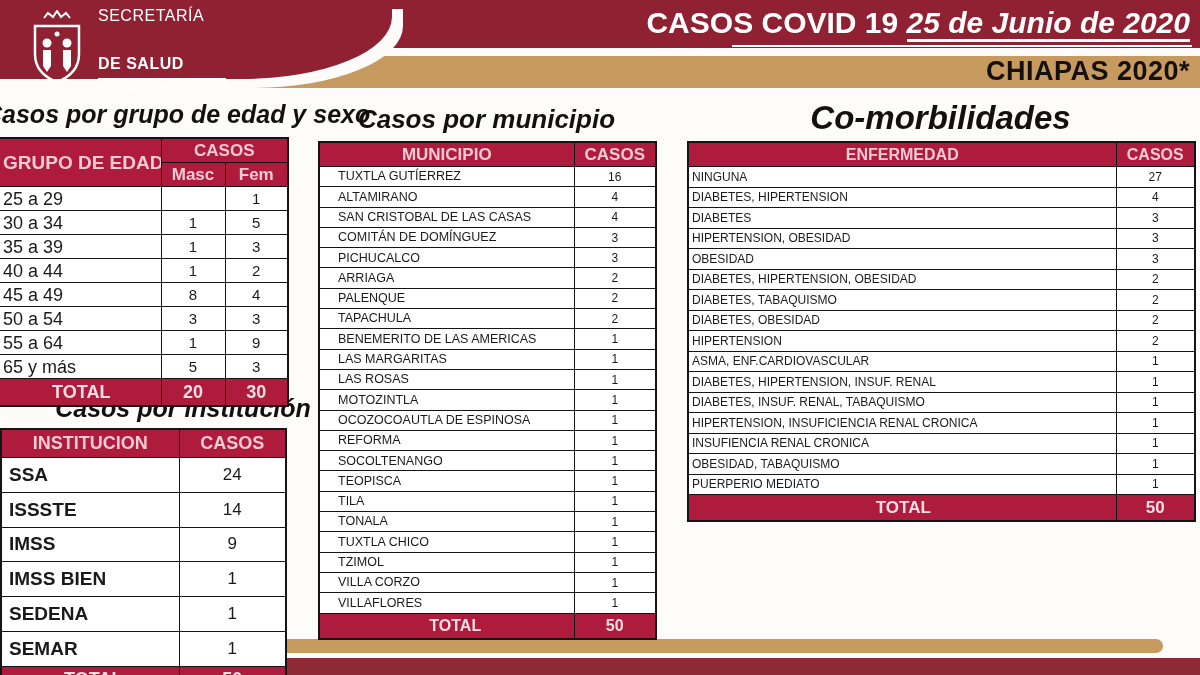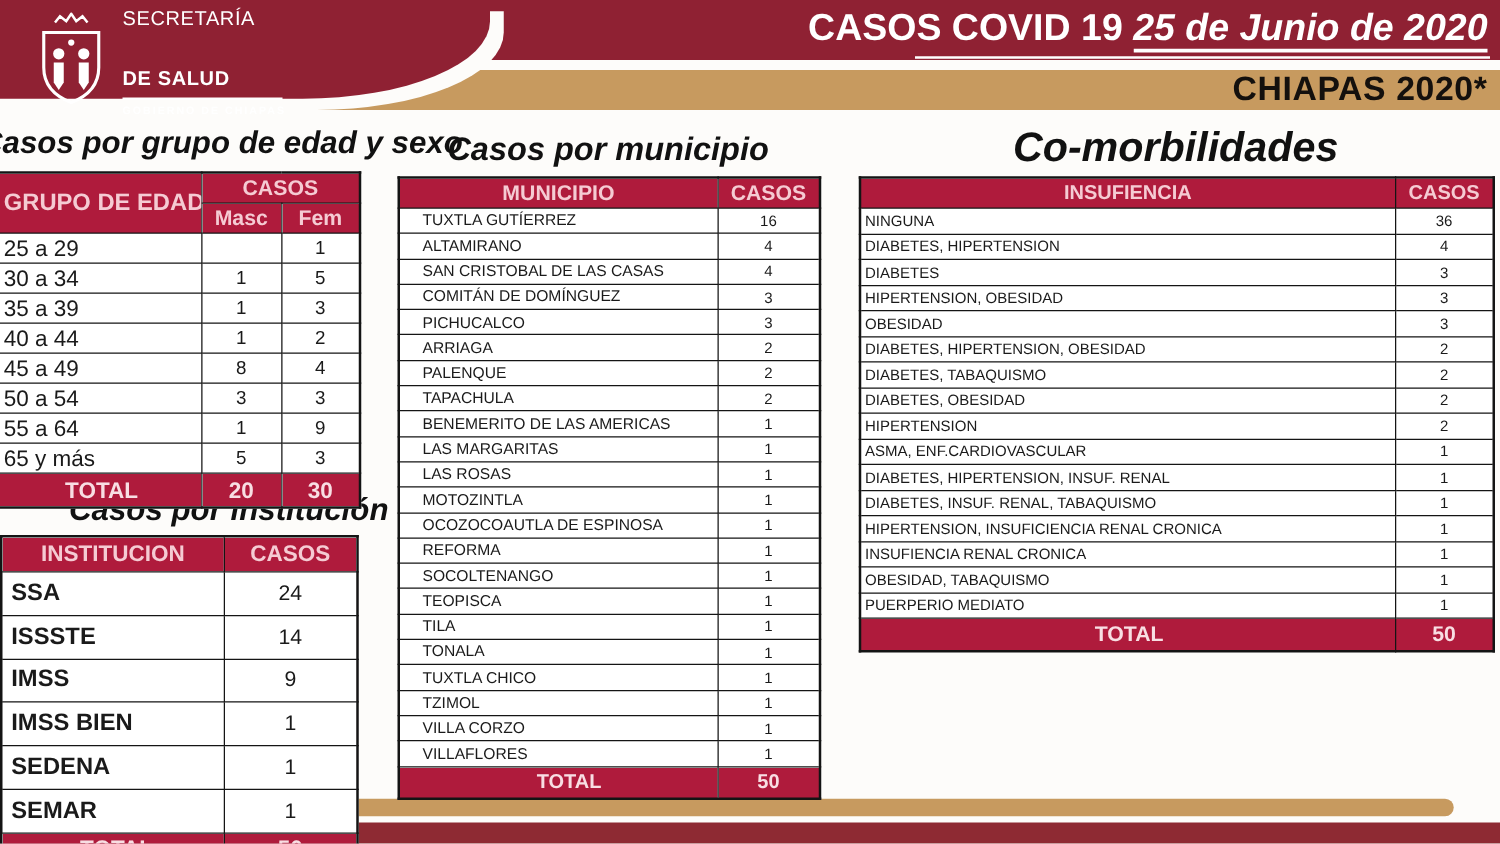--- a/index.html
+++ b/index.html
@@ -379,29 +379,29 @@
     </tbody>
   </table>
 
   <table class="tbl-como">
     <colgroup>
         <col class="c1">
         <col class="c2">
       </colgroup>
     <thead>
       <tr>
-        <th>INSUFIENCIA</th>
+        <th>ENFERMEDAD</th>
         <th>CASOS</th>
       </tr>
     </thead>
     <tbody>
 
         <tr>
           <td>NINGUNA</td>
-          <td class="num">36</td>
+          <td class="num">27</td>
         </tr>
 
         <tr>
           <td>DIABETES, HIPERTENSION</td>
           <td class="num">4</td>
         </tr>
 
         <tr>
           <td>DIABETES</td>
           <td class="num">3</td>

